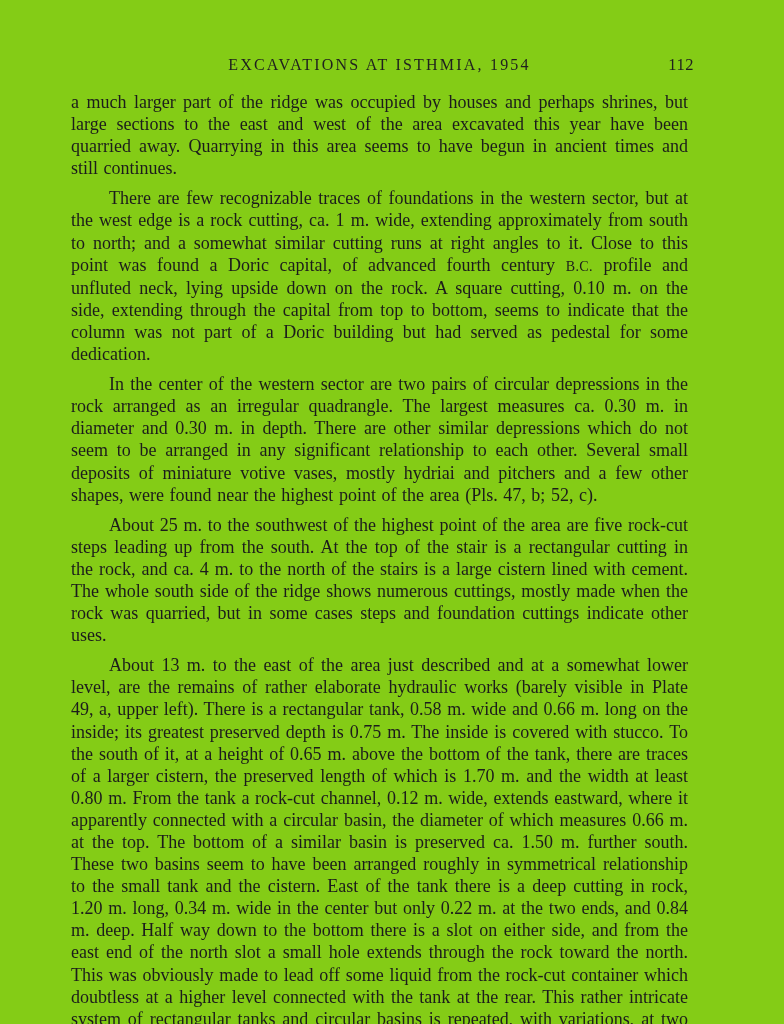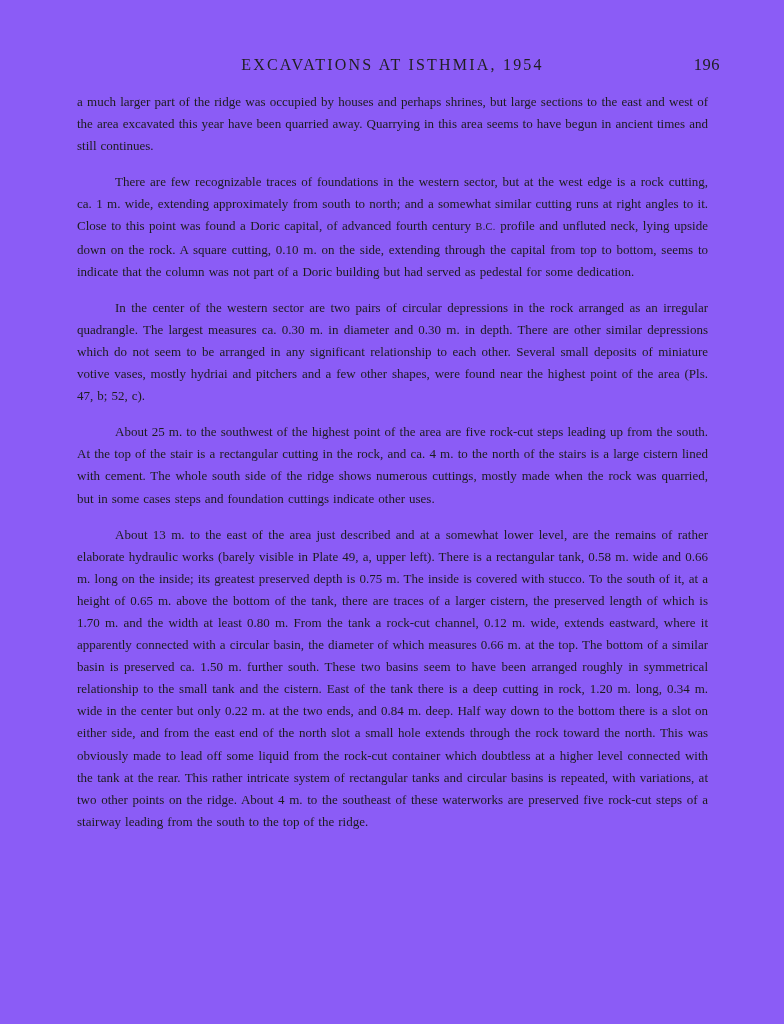--- a/index.html
+++ b/index.html
@@ -5,23 +5,23 @@
   html, body {
     margin: 0;
     padding: 0;
     background: #f4f4f2;
   }
   .page {
     position: relative;
     width: 784px;
     height: 1024px;
     margin: 0 auto;
-    background: #8b5cf6;
+    background: #84cc16;
     box-sizing: border-box;
-    padding: 54px 62px 0 63px;
+    padding: 54px 88px 0 63px;
     font-family: "Liberation Serif", "DejaVu Serif", serif;
     color: #1c1c1c;
     overflow: hidden;
   }
   .running-head {
     position: relative;
     height: 22px;
     text-align: center;
     font-size: 16px;
     letter-spacing: 2.2px;
@@ -31,43 +31,43 @@
     white-space: nowrap;
   }
   .page-number {
     position: absolute;
     right: 2px;
     top: 0;
     letter-spacing: 0.5px;
     font-size: 16.5px;
   }
   .page-body p {
-    margin: 14px;
+    margin: 8px;
     text-align: justify;
-    font-size: 13px;
+    font-size: 18px;
     line-height: 22.1px;
     word-spacing: 0.06em;
   }
   .page-body p.indent {
     text-indent: 38px;
   }
   .italic {
   }
   .smallcaps {
     font-size: 0.78em;
     letter-spacing: 0.4px;
   }
 </style>
 </head>
 <body>
 
 <div class="page">
   <div class="running-head">
     <span>EXCAVATIONS AT ISTHMIA, 1954</span>
-    <span class="page-number">196</span>
+    <span class="page-number">112</span>
   </div>
   <div class="page-body">
       <p><span>a much larger part of the ridge was occupied by houses and perhaps shrines, but large sections to the east and west of the area excavated this year have been quarried away. Quarrying in this area seems to have begun in ancient times and still continues.</span></p>
       <p class="indent"><span>There are few recognizable traces of foundations in the western sector, but at the west edge is a rock cutting, </span><span class="italic">ca.</span><span> 1 m. wide, extending approximately from south to north; and a somewhat similar cutting runs at right angles to it. Close to this point was found a Doric capital, of advanced fourth century </span><span class="smallcaps">B.C.</span><span> profile and unfluted neck, lying upside down on the rock. A square cutting, 0.10 m. on the side, extending through the capital from top to bottom, seems to indicate that the column was not part of a Doric building but had served as pedestal for some dedication.</span></p>
       <p class="indent"><span>In the center of the western sector are two pairs of circular depressions in the rock arranged as an irregular quadrangle. The largest measures </span><span class="italic">ca.</span><span> 0.30 m. in diameter and 0.30 m. in depth. There are other similar depressions which do not seem to be arranged in any significant relationship to each other. Several small deposits of miniature votive vases, mostly hydriai and pitchers and a few other shapes, were found near the highest point of the area (Pls. 47, b; 52, c).</span></p>
       <p class="indent"><span>About 25 m. to the southwest of the highest point of the area are five rock-cut steps leading up from the south. At the top of the stair is a rectangular cutting in the rock, and </span><span class="italic">ca.</span><span> 4 m. to the north of the stairs is a large cistern lined with cement. The whole south side of the ridge shows numerous cuttings, mostly made when the rock was quarried, but in some cases steps and foundation cuttings indicate other uses.</span></p>
       <p class="indent"><span>About 13 m. to the east of the area just described and at a somewhat lower level, are the remains of rather elaborate hydraulic works (barely visible in Plate 49, a, upper left). There is a rectangular tank, 0.58 m. wide and 0.66 m. long on the inside; its greatest preserved depth is 0.75 m. The inside is covered with stucco. To the south of it, at a height of 0.65 m. above the bottom of the tank, there are traces of a larger cistern, the preserved length of which is 1.70 m. and the width at least 0.80 m. From the tank a rock-cut channel, 0.12 m. wide, extends eastward, where it apparently connected with a circular basin, the diameter of which measures 0.66 m. at the top. The bottom of a similar basin is preserved </span><span class="italic">ca.</span><span> 1.50 m. further south. These two basins seem to have been arranged roughly in symmetrical relationship to the small tank and the cistern. East of the tank there is a deep cutting in rock, 1.20 m. long, 0.34 m. wide in the center but only 0.22 m. at the two ends, and 0.84 m. deep. Half way down to the bottom there is a slot on either side, and from the east end of the north slot a small hole extends through the rock toward the north. This was obviously made to lead off some liquid from the rock-cut container which doubtless at a higher level connected with the tank at the rear. This rather intricate system of rectangular tanks and circular basins is repeated, with variations, at two other points on the ridge. About 4 m. to the southeast of these waterworks are preserved five rock-cut steps of a stairway leading from the south to the top of the ridge.</span></p>
     </div>
 </div>
 

